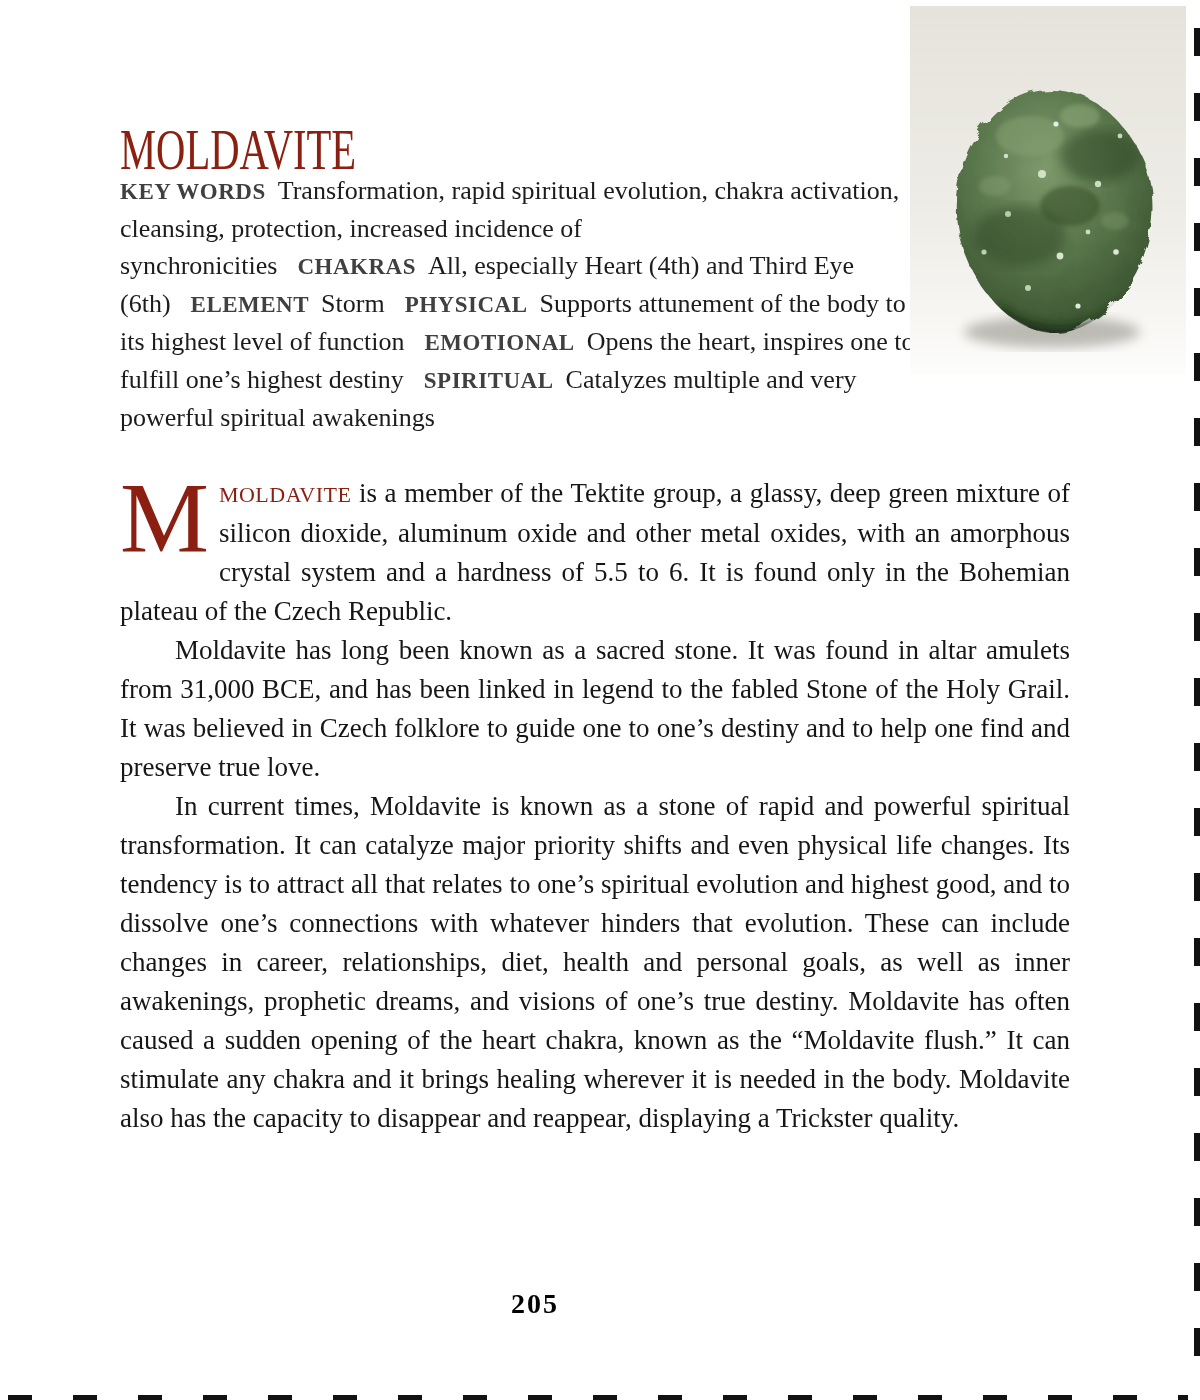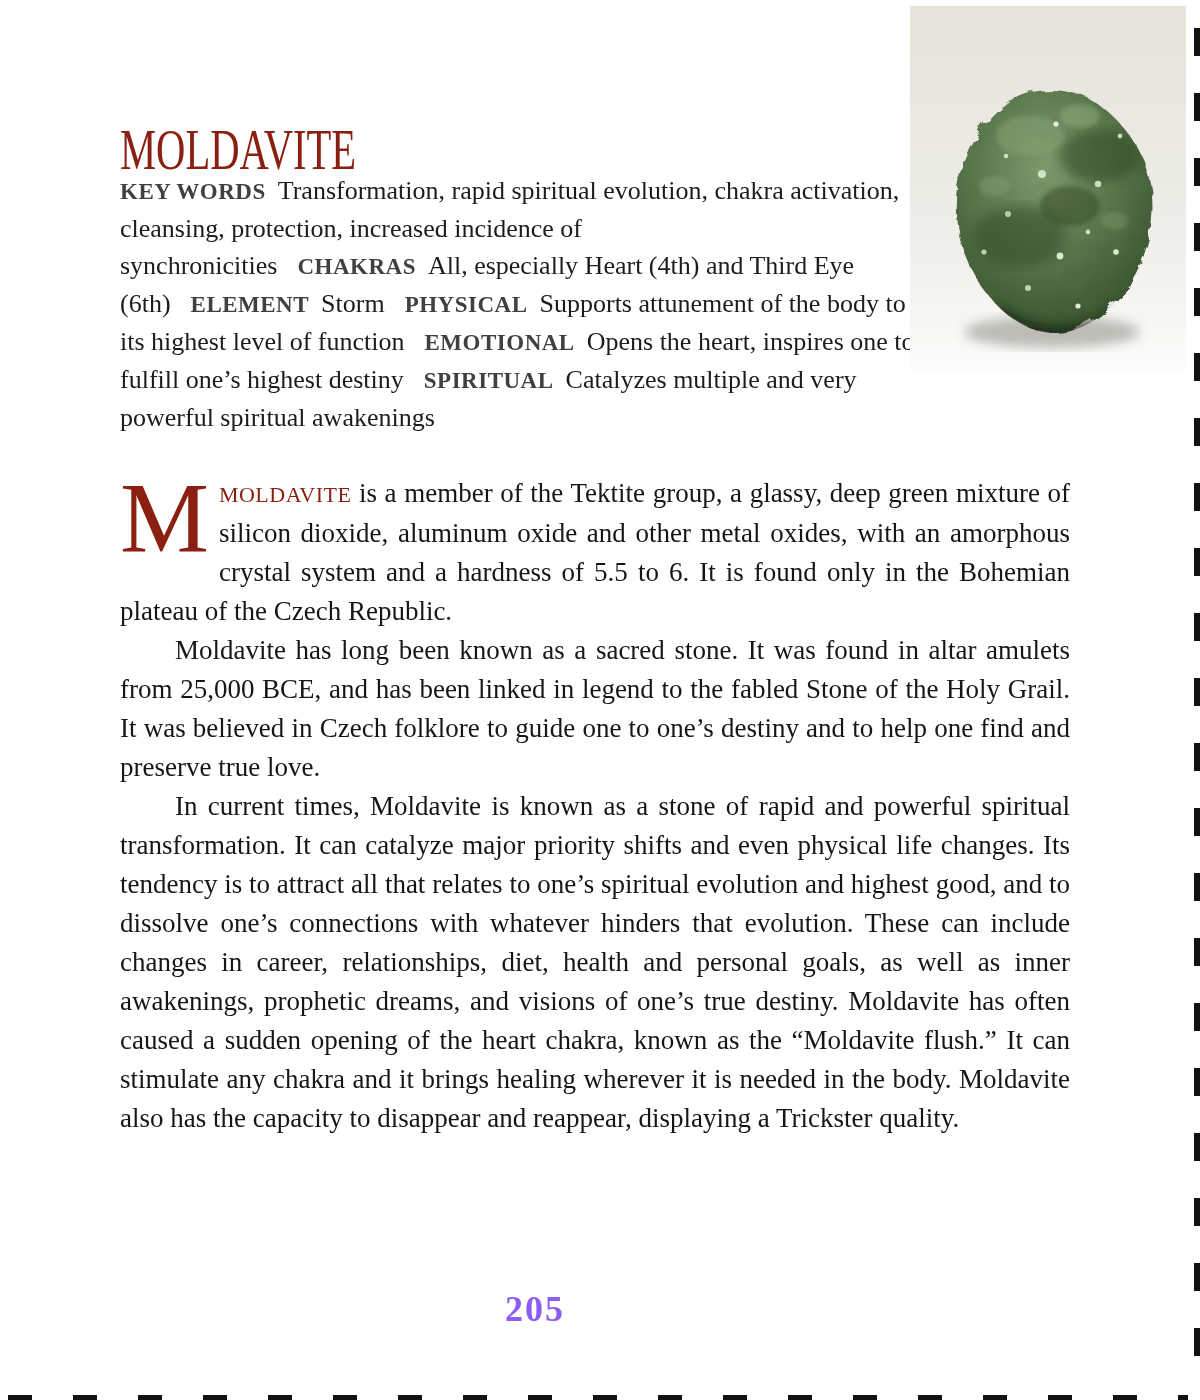--- a/index.html
+++ b/index.html
@@ -36,21 +36,21 @@
   .article p{margin:0;}
   .article p.indent{text-indent:55px;}
   .dropcap{
     float:left;font-size:100px;line-height:80px;color:#8b2012;
     margin:4px 10px 0 0;
   }
   .lead{color:#8b2012;font-size:22px;letter-spacing:0.5px;}
   
   .pagenum{
     position:absolute;left:0;top:1288px;width:1070px;text-align:center;
-    font-size:36px;font-weight:bold;color:#8b5cf6;letter-spacing:2px;
+    font-size:28px;font-weight:bold;color:#000000;letter-spacing:2px;
   }
   
   .marks-right{
     position:absolute;right:0;top:28px;width:6px;height:1352px;
     background:repeating-linear-gradient(to bottom,#121212 0 28px,transparent 28px 65px);
   }
   .marks-bottom{
     position:absolute;left:8px;bottom:0;height:5px;width:1180px;
     background:repeating-linear-gradient(to right,#121212 0 24px,transparent 24px 65px);
   }
@@ -122,20 +122,20 @@
       <circle cx="210" cy="130" r="2.4" fill="#e8f2de" opacity="0.8"></circle>
       <circle cx="74" cy="246" r="2.6" fill="#dcead0" opacity="0.8"></circle>
       <circle cx="96" cy="150" r="2.2" fill="#eef6e6" opacity="0.8"></circle>
       <circle cx="178" cy="226" r="2.4" fill="#e8f2de" opacity="0.8"></circle>
     </g>
   </svg>
 </div>
 
 <div class="article" id="article">
     <p><span class="dropcap">M</span><span class="lead">MOLDAVITE</span> is a member of the Tektite group, a glassy, deep green mixture of silicon dioxide, aluminum oxide and other metal oxides, with an amorphous crystal system and a hardness of 5.5 to 6. It is found only in the Bohemian plateau of the Czech Republic.</p>
-    <p class="indent">Moldavite has long been known as a sacred stone. It was found in altar amulets from 25,000 BCE, and has been linked in legend to the fabled Stone of the Holy Grail. It was believed in Czech folklore to guide one to one’s destiny and to help one find and preserve true love.</p>
+    <p class="indent">Moldavite has long been known as a sacred stone. It was found in altar amulets from 31,000 BCE, and has been linked in legend to the fabled Stone of the Holy Grail. It was believed in Czech folklore to guide one to one’s destiny and to help one find and preserve true love.</p>
     <p class="indent">In current times, Moldavite is known as a stone of rapid and powerful spiritual transformation. It can catalyze major priority shifts and even physical life changes. Its tendency is to attract all that relates to one’s spiritual evolution and highest good, and to dissolve one’s connections with whatever hinders that evolution. These can include changes in career, relationships, diet, health and personal goals, as well as inner awakenings, prophetic dreams, and visions of one’s true destiny. Moldavite has often caused a sudden opening of the heart chakra, known as the “Moldavite flush.” It can stimulate any chakra and it brings healing wherever it is needed in the body. Moldavite also has the capacity to disappear and reappear, displaying a Trickster quality.</p>
   </div>
 
 <div class="pagenum">205</div>
 
 <div class="marks-right"></div>
 <div class="marks-bottom"></div>
 
 </body></html>

